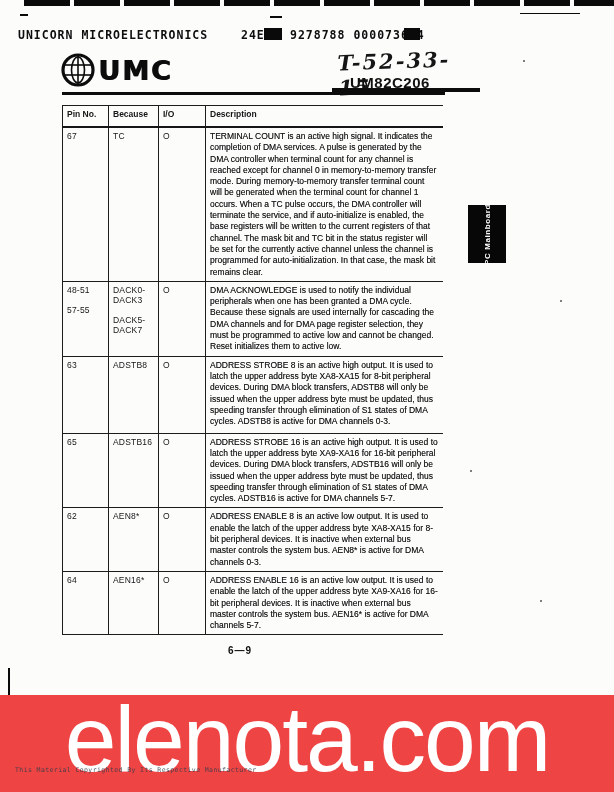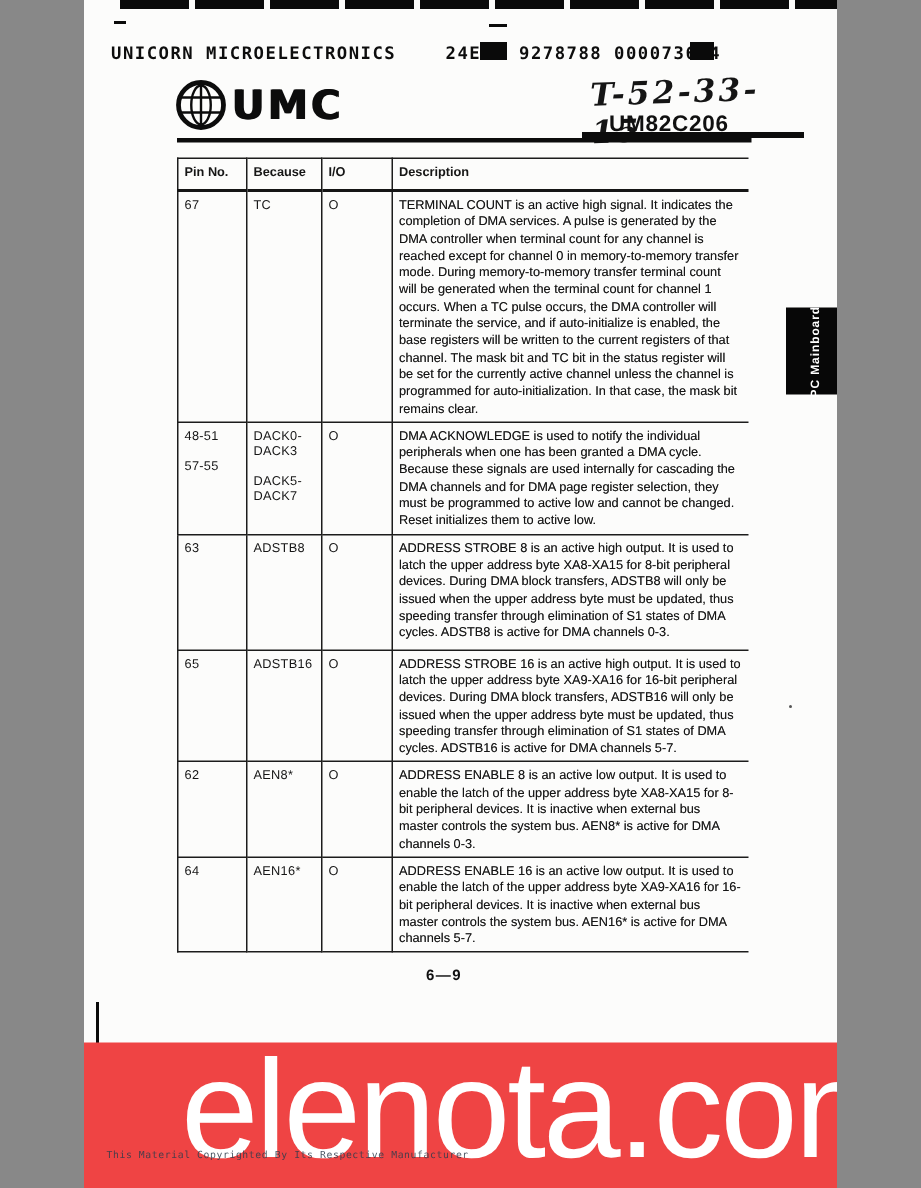--- a/index.html
+++ b/index.html
@@ -1,17 +1,17 @@
 <!DOCTYPE html>
 <html><head>
 <meta charset="utf-8">
 <style>
   html,body{margin:0;padding:0;background:#888;}
   .page{
-    position:relative;width:502px;height:792px;margin:0 auto;
+    position:relative;width:614px;height:792px;margin:0 auto;
     background:#fcfcfb;overflow:hidden;
     font-family:"Liberation Serif", serif;color:#141414;
   }
   
   .top-scan-bar{
     position:absolute;left:24px;top:0;width:590px;height:6px;background:#0a0a0a;
     -webkit-mask-image:repeating-linear-gradient(90deg,#000 0 46px,transparent 46px 50px);
     mask-image:repeating-linear-gradient(90deg,#000 0 46px,transparent 46px 50px);
   }
   .edge-tick{position:absolute;background:#0a0a0a;}

